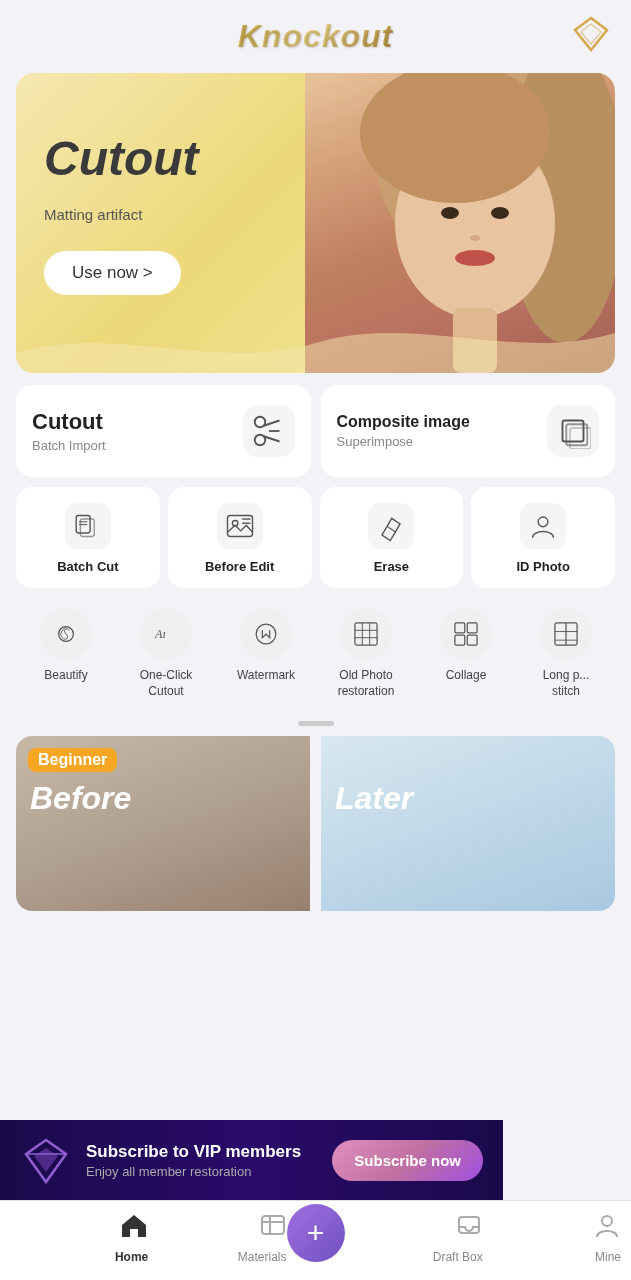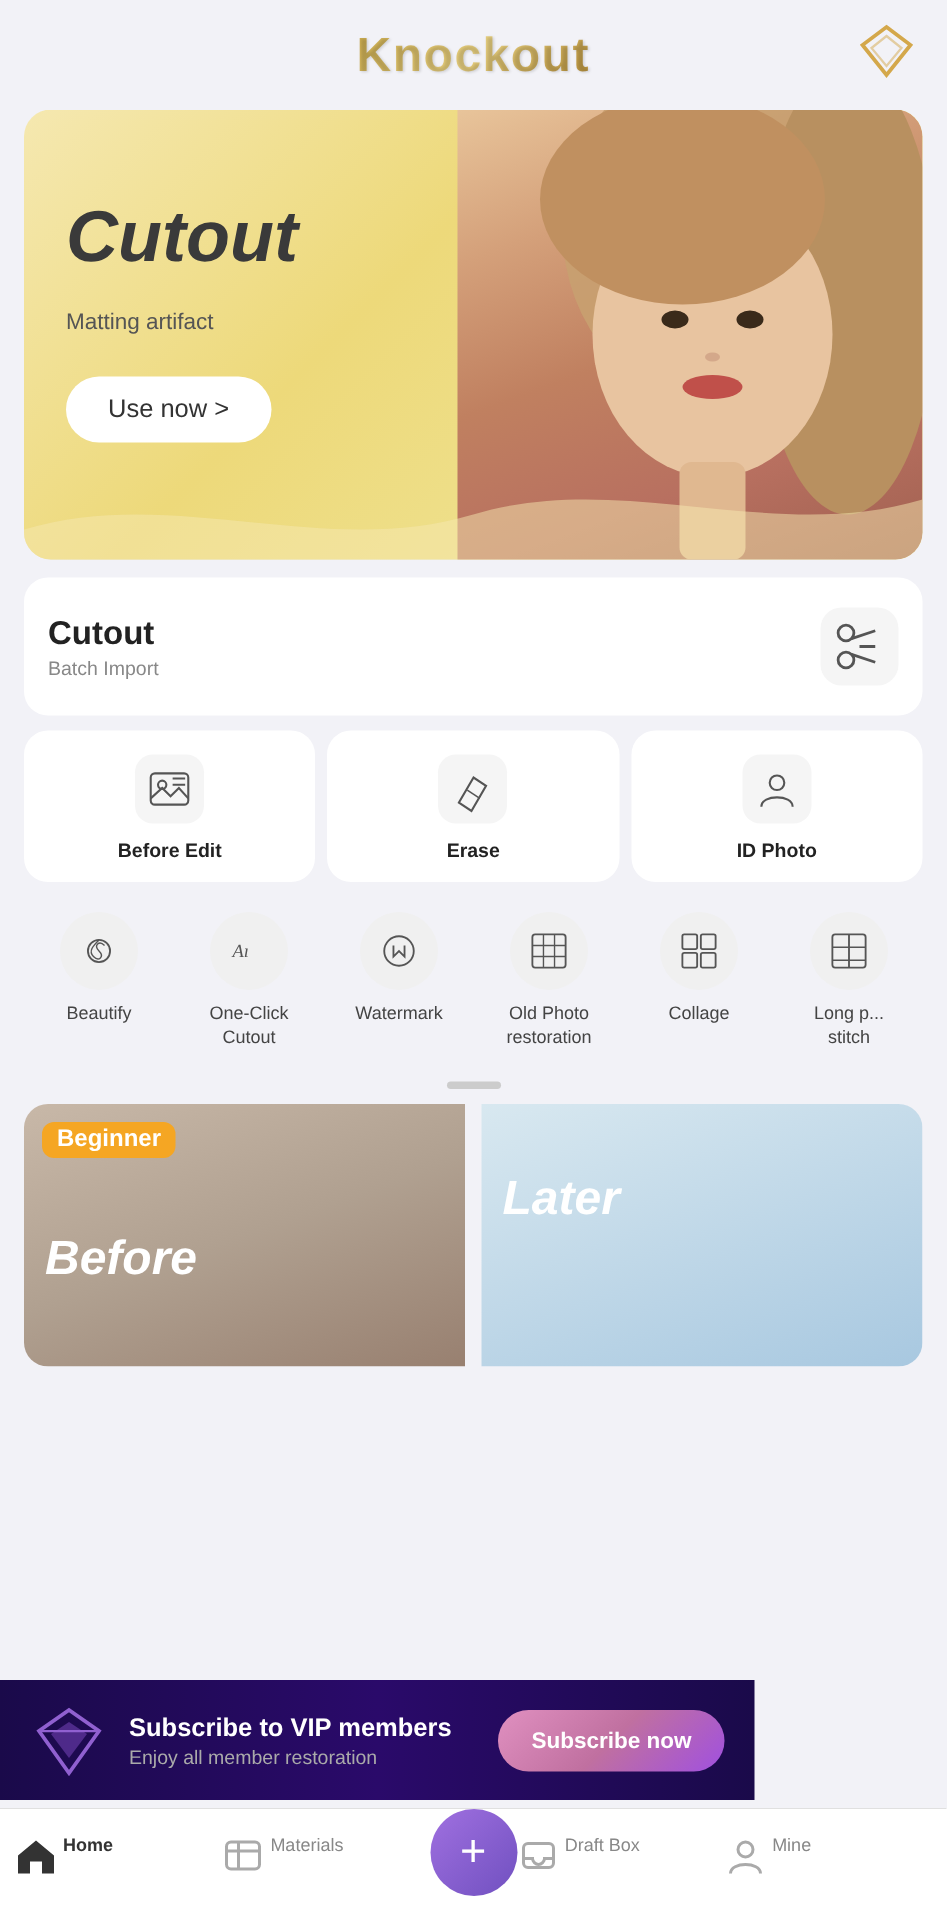--- a/index.html
+++ b/index.html
@@ -18,20 +18,21 @@
       align-items: center;
       justify-content: center;
       padding: 18px 20px 10px;
       background: #f2f2f7;
       position: relative;
     }
     .header-title {
       font-size: 32px;
       font-weight: 700;
       color: #d4a84b;
+      font-style: italic;
       letter-spacing: 1px;
       text-shadow: 1px 1px 2px rgba(0,0,0,0.15);
       background: linear-gradient(135deg, #c8a84b, #e8d080, #b8903a);
       -webkit-background-clip: text;
       -webkit-text-fill-color: transparent;
     }
     .header-diamond {
       position: absolute;
       right: 20px;
       top: 14px;
@@ -251,21 +252,21 @@
       font-size: 16px;
       font-weight: 600;
       padding: 3px 10px;
       border-radius: 8px;
       z-index: 10;
     }
     .before-panel {
       flex: 1;
       background: linear-gradient(160deg, #c8b8a8, #b0a090, #988070);
       display: flex;
-      align-items: center;
+      align-items: flex-start;
       padding: 14px;
       padding-top: 44px;
     }
     .before-label {
       font-size: 32px;
       font-weight: 800;
       color: white;
       font-style: italic;
     }
     .after-panel {
@@ -293,22 +294,22 @@
       background: white;
       display: flex;
       align-items: center;
       justify-content: space-around;
       padding: 10px 10px 16px;
       border-top: 1px solid #e0e0e0;
       z-index: 100;
     }
     .nav-item {
       display: flex;
-      flex-direction: row;
-      align-items: flex-start;
+      flex-direction: column;
+      align-items: flex-end;
       gap: 4px;
       cursor: pointer;
       flex: 1;
     }
     .nav-icon {
       font-size: 26px;
     }
     .nav-label {
       font-size: 12px;
       color: #888;
@@ -430,23 +431,47 @@
       <div class="big-tool-icon">
         <svg viewBox="0 0 48 48" width="36" height="36">
           <circle cx="12" cy="12" r="7" fill="none" stroke="#555" stroke-width="2.5"></circle>
           <circle cx="12" cy="36" r="7" fill="none" stroke="#555" stroke-width="2.5"></circle>
           <line x1="17" y1="17" x2="38" y2="10" stroke="#555" stroke-width="2.5"></line>
           <line x1="17" y1="31" x2="38" y2="38" stroke="#555" stroke-width="2.5"></line>
           <line x1="24" y1="24" x2="38" y2="24" stroke="#555" stroke-width="2.5"></line>
         </svg>
       </div>
     </div>
+    <div class="big-tool-card">
+      <div class="big-tool-info">
+        <div class="tool-name" style="font-size:16px">Composite image</div>
+        <div class="tool-sub">Superimpose</div>
+      </div>
+      <div class="big-tool-icon">
+        <svg viewBox="0 0 48 48" width="36" height="36">
+          <rect x="10" y="10" width="28" height="28" rx="3" fill="none" stroke="#555" stroke-width="2.5"></rect>
+          <rect x="15" y="15" width="28" height="28" rx="3" fill="none" stroke="#555" stroke-width="2.5" opacity="0.6"></rect>
+          <rect x="20" y="20" width="28" height="28" rx="3" fill="none" stroke="#555" stroke-width="2.5" opacity="0.3"></rect>
+        </svg>
+      </div>
+    </div>
   </div>
 
   <div class="small-tools-row">
+    <div class="small-tool-card">
+      <div class="small-tool-icon">
+        <svg viewBox="0 0 46 46" width="32" height="32">
+          <rect x="6" y="8" width="20" height="25" rx="3" fill="none" stroke="#555" stroke-width="2"></rect>
+          <rect x="12" y="13" width="20" height="25" rx="3" fill="none" stroke="#555" stroke-width="2" opacity="0.6"></rect>
+          <line x1="10" y1="17" x2="22" y2="17" stroke="#555" stroke-width="1.5"></line>
+          <line x1="10" y1="21" x2="22" y2="21" stroke="#555" stroke-width="1.5"></line>
+        </svg>
+      </div>
+      <div class="small-tool-label">Batch Cut</div>
+    </div>
     <div class="small-tool-card">
       <div class="small-tool-icon">
         <svg viewBox="0 0 46 46" width="32" height="32">
           <rect x="5" y="8" width="36" height="30" rx="4" fill="none" stroke="#555" stroke-width="2"></rect>
           <circle cx="16" cy="19" r="4" fill="none" stroke="#555" stroke-width="2"></circle>
           <polyline points="5,32 16,22 24,30 32,22 41,32" fill="none" stroke="#555" stroke-width="2"></polyline>
           <line x1="26" y1="13" x2="38" y2="13" stroke="#555" stroke-width="2"></line>
           <line x1="26" y1="19" x2="38" y2="19" stroke="#555" stroke-width="2"></line>
         </svg>
       </div>

